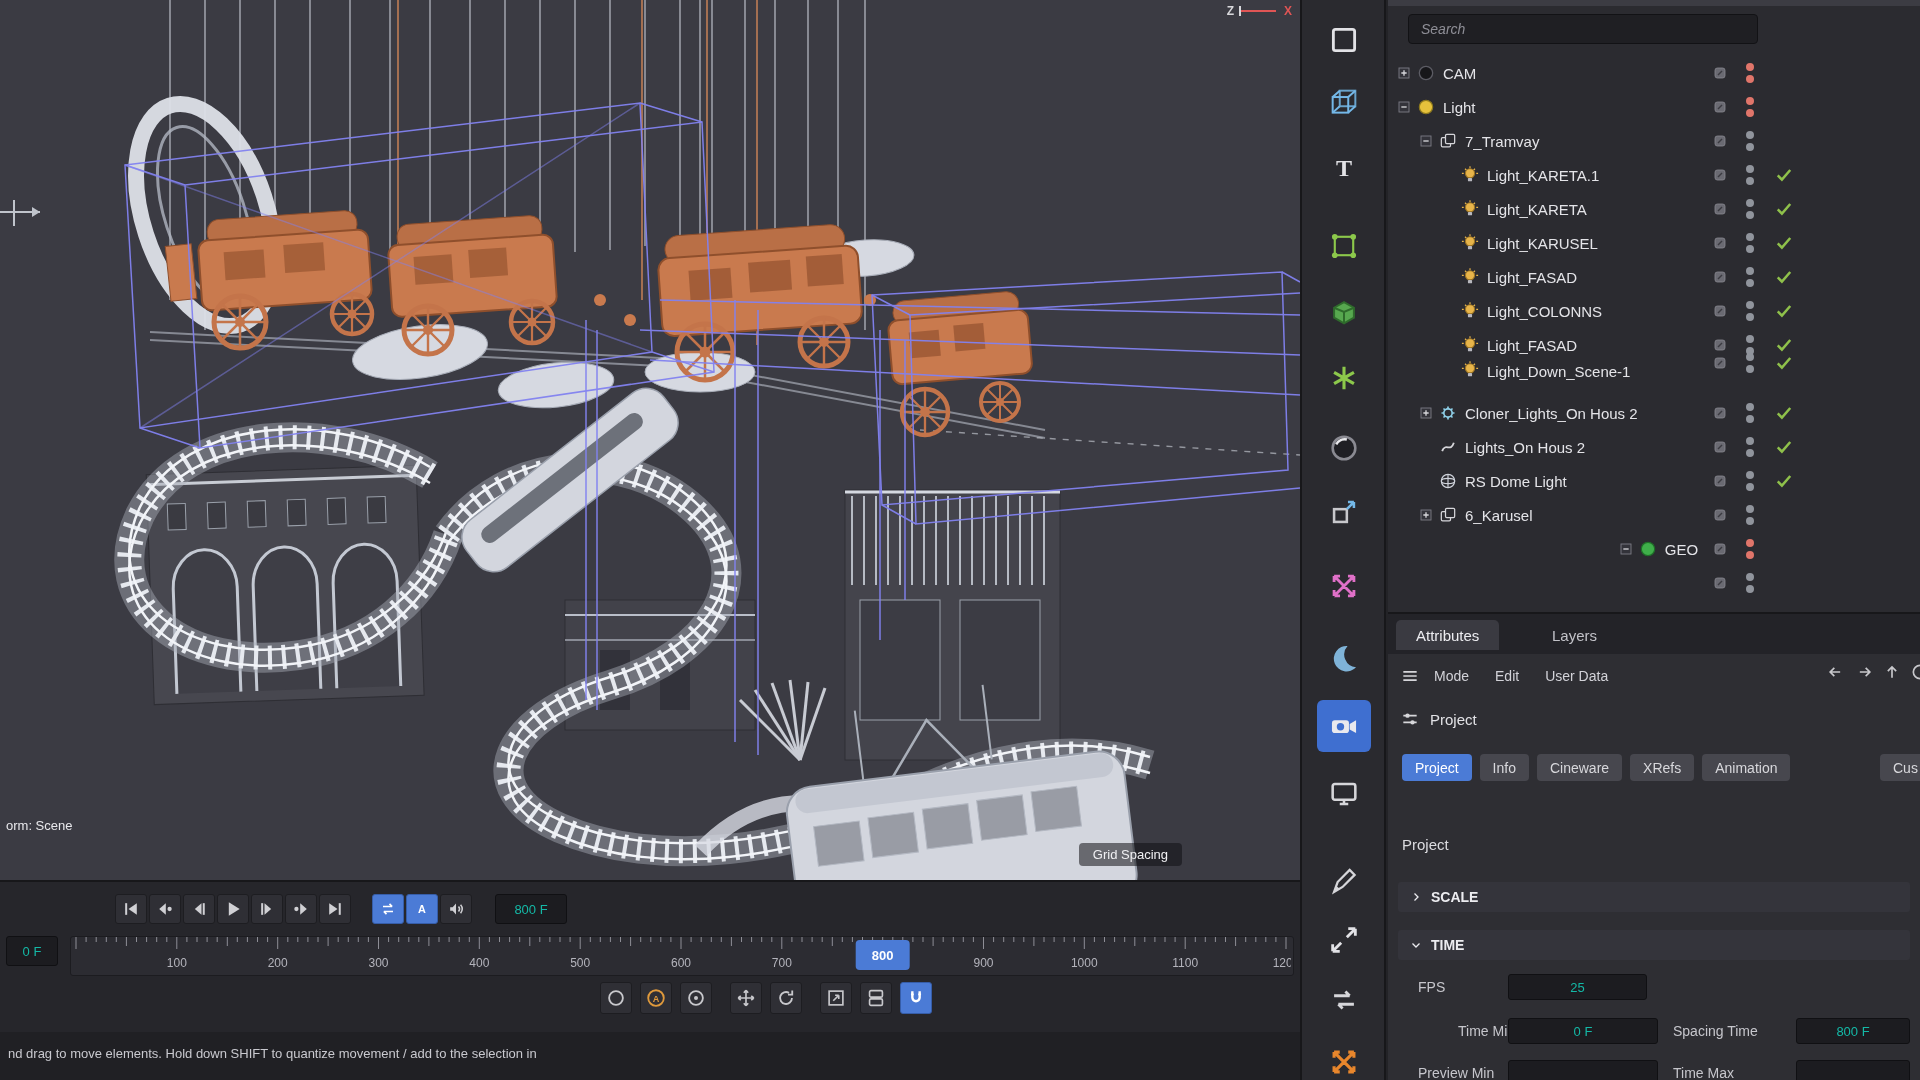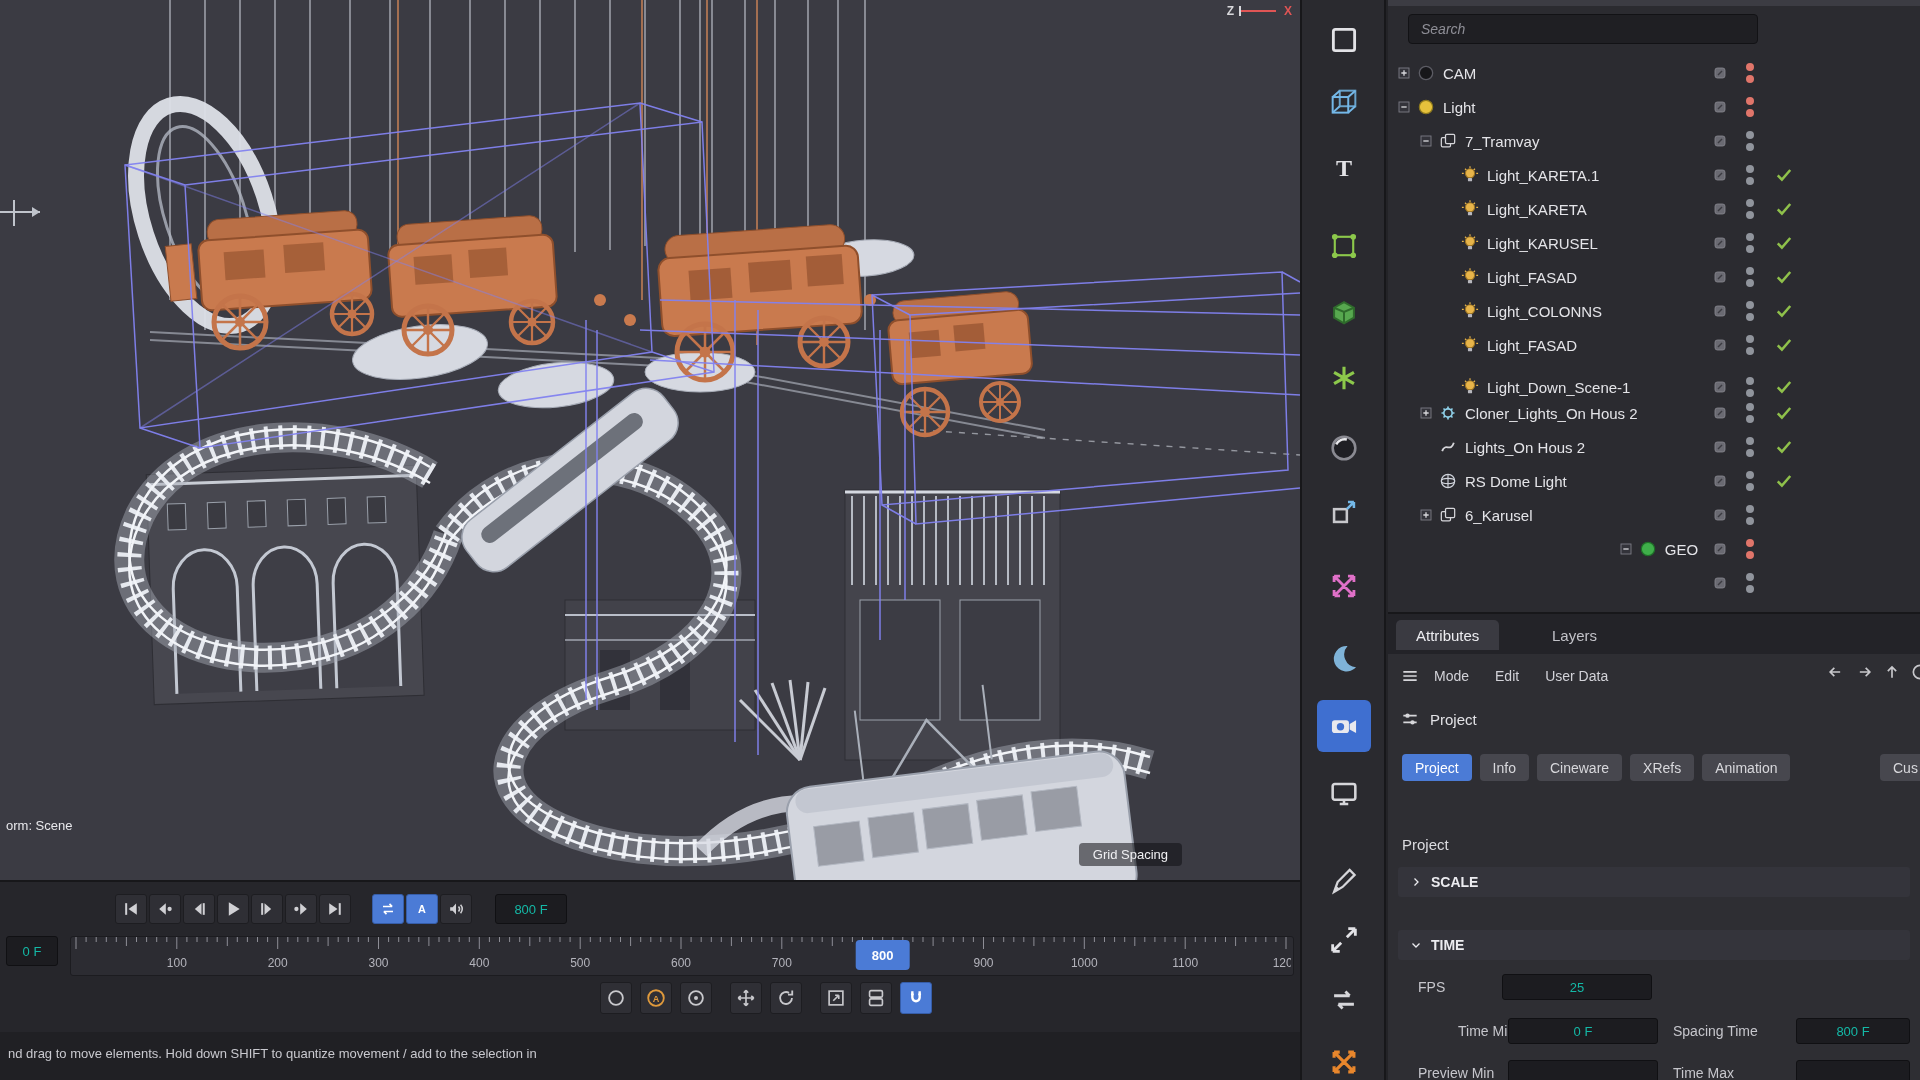--- a/index.html
+++ b/index.html
@@ -896,21 +896,21 @@
           <span class="om-dots">
             <i style="background: rgb(144, 148, 156);"></i>
             <i style="background: rgb(144, 148, 156);"></i>
           </span>
           <span class="om-check">
             <svg viewBox="0 0 24 24" width="100%" height="100%" fill="none" stroke-width="3">
               <path d="M4.5 12.5 L9.5 17.5 L19.5 6" stroke="#8fc14b"></path>
             </svg>
           </span>
         </div>
-        <div class="om-row" style="top: 370px;">
+        <div class="om-row" style="top: 346px; align-items: flex-end;">
           <span style="width: 52px; flex: 0 0 auto;"></span>
           <span class="om-exp"></span>
           <span class="om-icon">
             <svg viewBox="0 0 24 24" width="100%" height="100%" fill="none" stroke-width="1.4">
               <circle cx="12" cy="10" r="5.5" fill="#e8b54a" stroke="#9c7424"></circle>
               <rect x="9.5" y="15.5" width="5" height="4" rx="1" fill="#b8b8be"></rect>
               <path d="M12 1.5 v2.2 M4.5 10 h-2.2 M21.7 10 h-2.2 M6 4.5 l1.6 1.6 M18 4.5 L16.4 6.1" stroke="#e8b54a"></path>
             </svg>
           </span>
           <span class="om-label">Light_Down_Scene-1</span>
@@ -1134,40 +1134,40 @@
     <div class="btn-row" style="top:140px;" id="btn-row1">
         <div class="at-btn active">Project</div>
         <div class="at-btn">Info</div>
         <div class="at-btn">Cineware</div>
         <div class="at-btn">XRefs</div>
         <div class="at-btn">Animation</div>
       </div>
     <div class="at-btn" id="cus-btn">Cus</div>
     <div id="sec-title">Project</div>
     <div id="groups">
-        <div class="group-row" style="top: 253px;">
+        <div class="group-row" style="top: 268px;">
           <span class="chev">
             <svg viewBox="0 0 24 24" width="100%" height="100%" fill="none" stroke-width="2.6">
               <path d="M9 5 L16 12 L9 19" stroke="#ececf0"></path>
             </svg>
           </span>
           <span>SCALE</span>
         </div>
         <div class="group-row" style="top: 316px;">
           <span class="chev">
             <svg viewBox="0 0 24 24" width="100%" height="100%" fill="none" stroke-width="2.6">
               <path d="M5 9 L12 16 L19 9" stroke="#ececf0"></path>
             </svg>
           </span>
           <span>TIME</span>
         </div>
       </div>
     <div id="fields">
         <div class="fld-label" style="left: 30px; top: 360px;">FPS</div>
-        <div class="field fld" style="left: 114px; top: 360px; width: 150px;">25</div>
+        <div class="field fld" style="left: 120px; top: 360px; width: 139px;">25</div>
         <div class="fld-label" style="left: 30px; top: 404px; margin-left: 40px;">Time Min</div>
         <div class="field fld" style="left: 120px; top: 404px; width: 150px;">0 F</div>
         <div class="fld-label" style="left: 285px; top: 404px;">Spacing Time</div>
         <div class="field fld" style="left: 408px; top: 404px; width: 114px;">800 F</div>
         <div class="fld-label" style="left: 30px; top: 446px;">Preview Min</div>
         <div class="field fld" style="left: 120px; top: 446px; width: 150px;"></div>
         <div class="fld-label" style="left: 285px; top: 446px;">Time Max</div>
         <div class="field fld" style="left: 408px; top: 446px; width: 114px;"></div>
       </div>
   </div>

